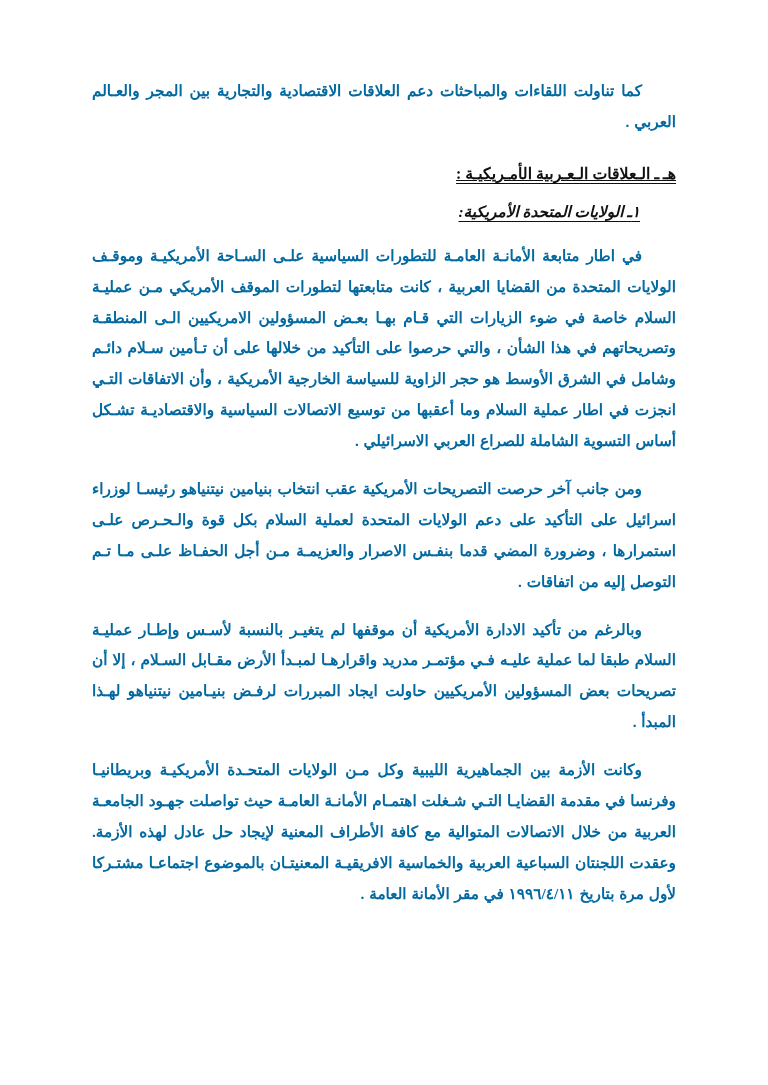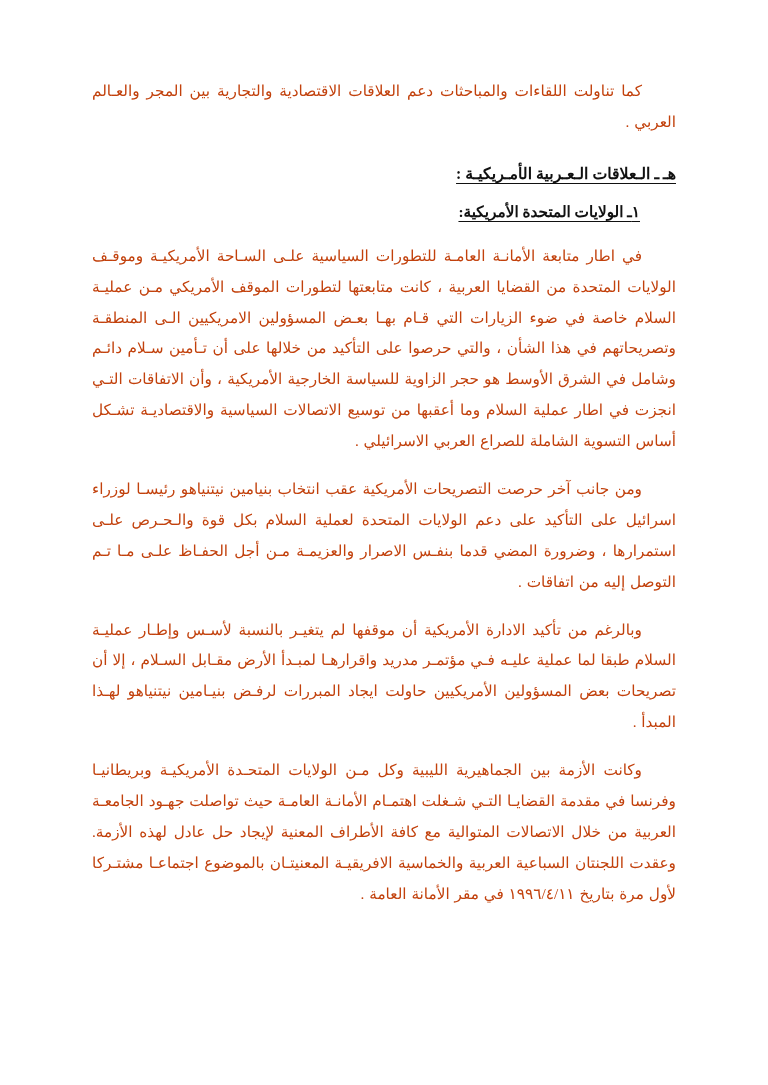--- a/index.html
+++ b/index.html
@@ -31,44 +31,47 @@
     direction: rtl;
   }
   p.para {
     font-size: 15.3px;
     line-height: 2.02;
     text-align: justify;
     text-align-last: right;
     margin: 0 0 17px 0;
     direction: rtl;
     word-spacing: 1px;
-    color: #c2410c;
+    color: #0369a1;
+    font-weight: bold;
   }
   p.para.indent {
     text-indent: 34px;
   }
   .heading-main {
     font-size: 15.8px;
     font-weight: bold;
     direction: rtl;
     text-align: right;
     margin: 26px 0 20px 0;
     letter-spacing: 0.3px;
+    text-decoration: underline;
   }
   .heading-main .u {
     text-decoration: underline;
     text-underline-offset: 4px;
   }
   .heading-sub {
     font-size: 15.3px;
     font-weight: bold;
     direction: rtl;
     text-align: right;
     margin: 0 0 20px 0;
     padding-right: 36px;
+    font-style: italic;
   }
   .heading-sub .u {
     text-decoration: underline;
     text-underline-offset: 4px;
   }
 </style>
 </head>
 <body>
 
 <div class="page">

